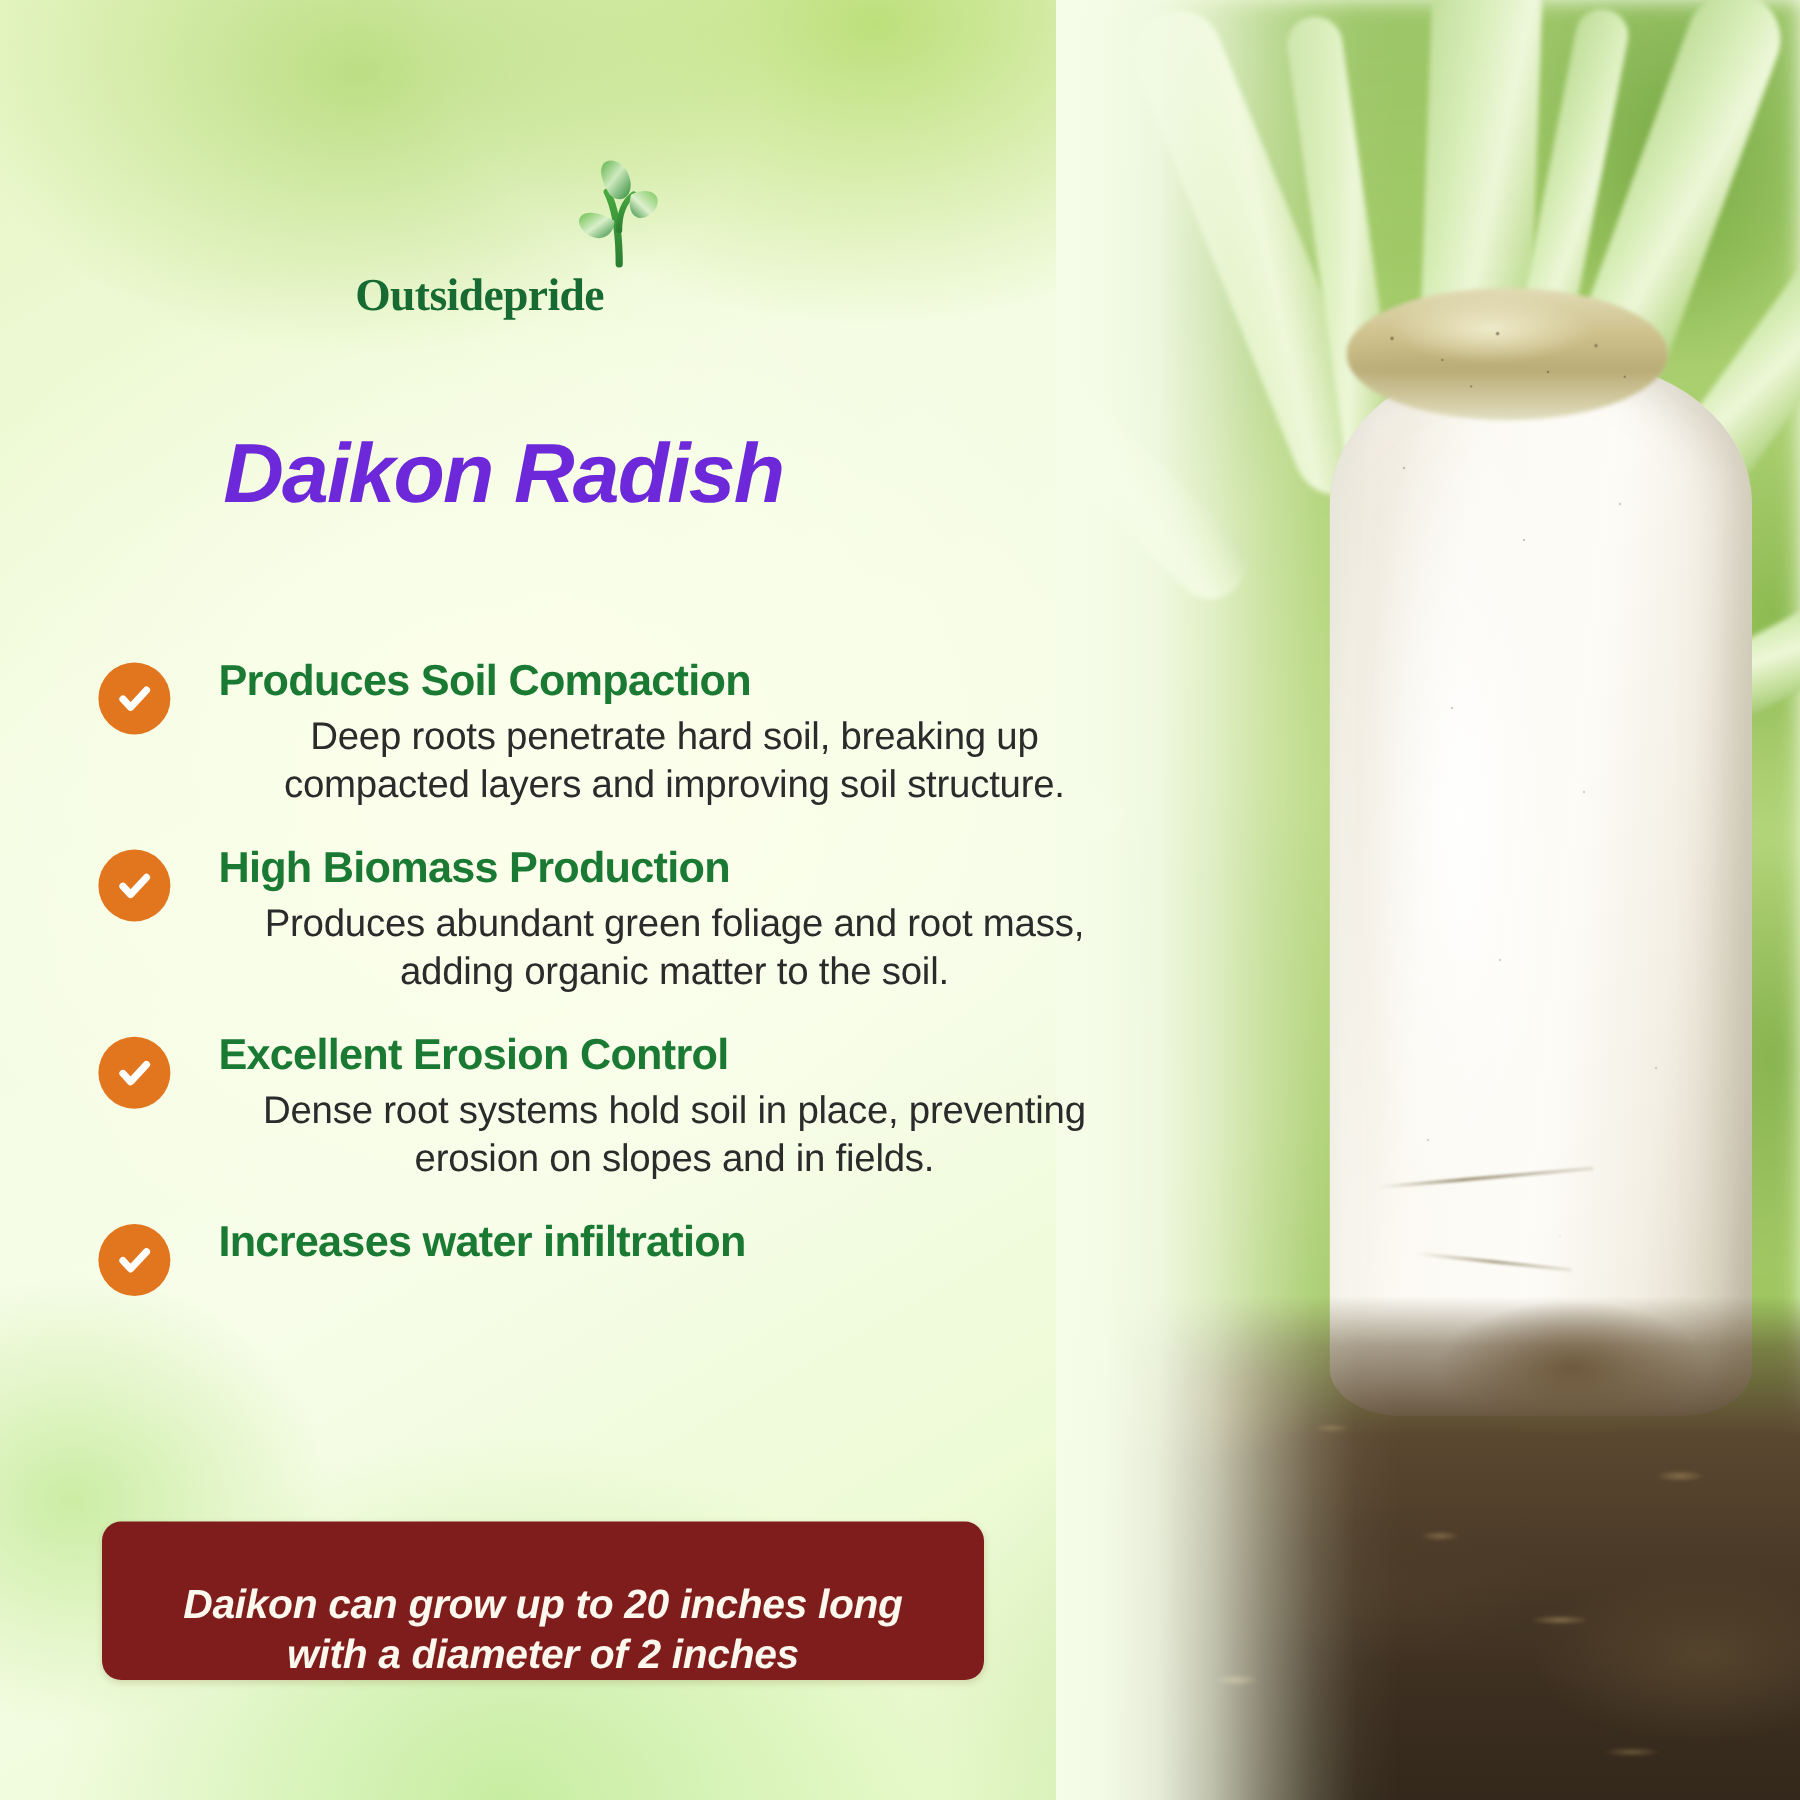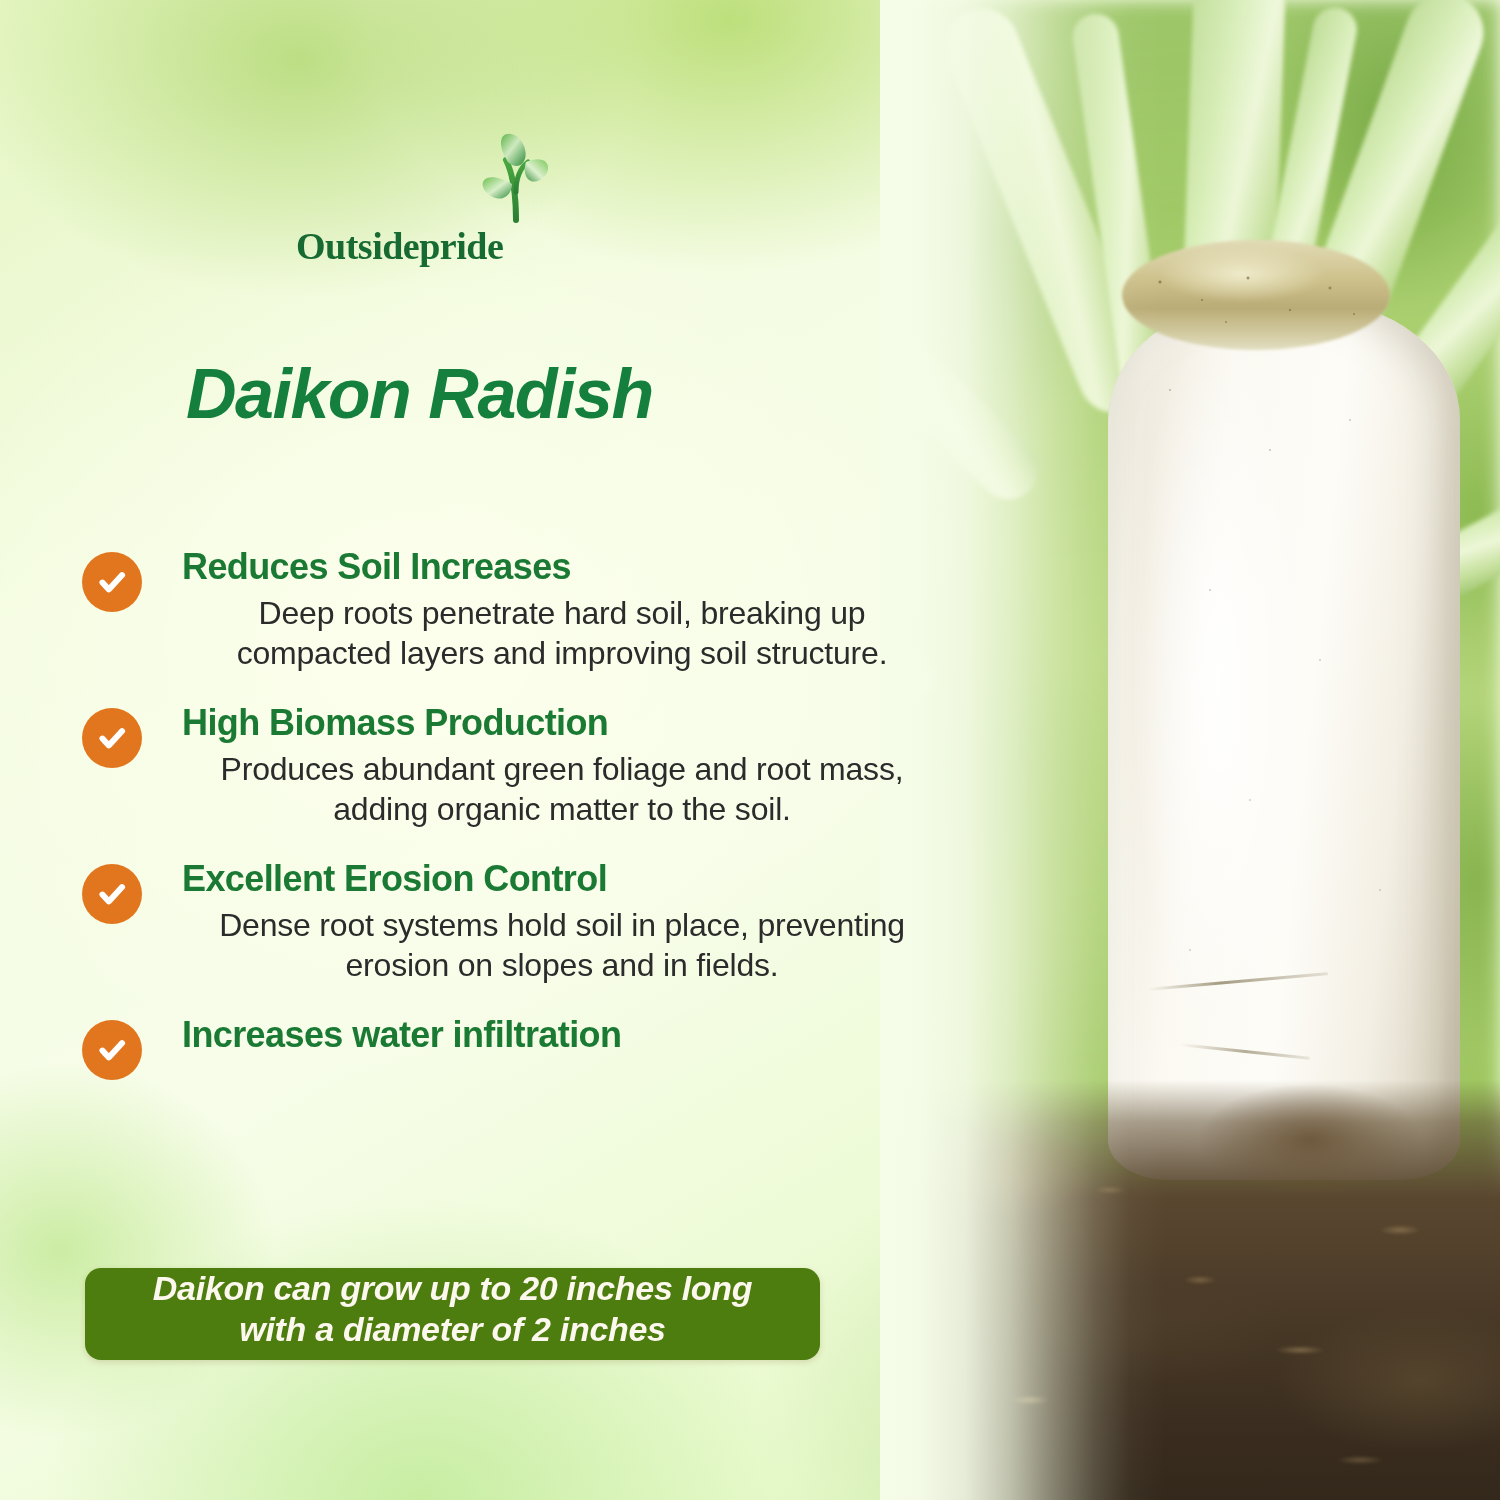--- a/index.html
+++ b/index.html
@@ -214,21 +214,21 @@
   
   .title {
     position: absolute;
     left: 186px; top: 310px;
     width: 700px;
     font-size: 70px;
     line-height: 1.07;
     font-weight: bold;
     font-style: italic;
     letter-spacing: -1.5px;
-    color: #15803d;
+    color: #6d28d9;
   }
   .title-line { display: block; }
 
   
   .benefits {
     position: absolute;
     left: 82px; top: 546px;
     width: 870px;
   }
   .benefit {
@@ -263,25 +263,25 @@
     letter-spacing: -0.2px;
     margin: 0;
     max-width: 760px;
     text-align: center;
   }
 
   
   .banner {
     position: absolute;
     left: 85px; top: 1268px;
-    width: 735px; height: 92px;
-    background: #4d7c0f;
+    width: 735px; height: 132px;
+    background: #7f1d1d;
     border-radius: 16px;
     display: flex;
-    align-items: flex-start;
+    align-items: flex-end;
     justify-content: center;
     box-shadow: 0 2px 6px rgba(120,70,20,0.18);
   }
   .banner-text {
     font-size: 34px;
     font-style: italic;
     font-weight: bold;
     color: #fdf8ee;
     text-align: center;
     line-height: 1.22;
@@ -368,21 +368,21 @@
     </h1>
 
     <div class="benefits">
 
       <div class="benefit">
         <span class="check">
           <svg viewBox="0 0 32 32" width="34" height="34">
             <path d="M7 16.5 L13 23 L25.5 9.5" stroke="#ffffff" stroke-width="5.6" fill="none" stroke-linecap="round" stroke-linejoin="round"></path>
           </svg>
         </span>
-        <p class="b-head">Reduces Soil Increases</p>
+        <p class="b-head">Produces Soil Compaction</p>
         <p class="b-body">Deep roots penetrate hard soil, breaking up compacted layers and improving soil structure.</p>
       </div>
 
       <div class="benefit">
         <span class="check">
           <svg viewBox="0 0 32 32" width="34" height="34">
             <path d="M7 16.5 L13 23 L25.5 9.5" stroke="#ffffff" stroke-width="5.6" fill="none" stroke-linecap="round" stroke-linejoin="round"></path>
           </svg>
         </span>
         <p class="b-head">High Biomass Production</p>

